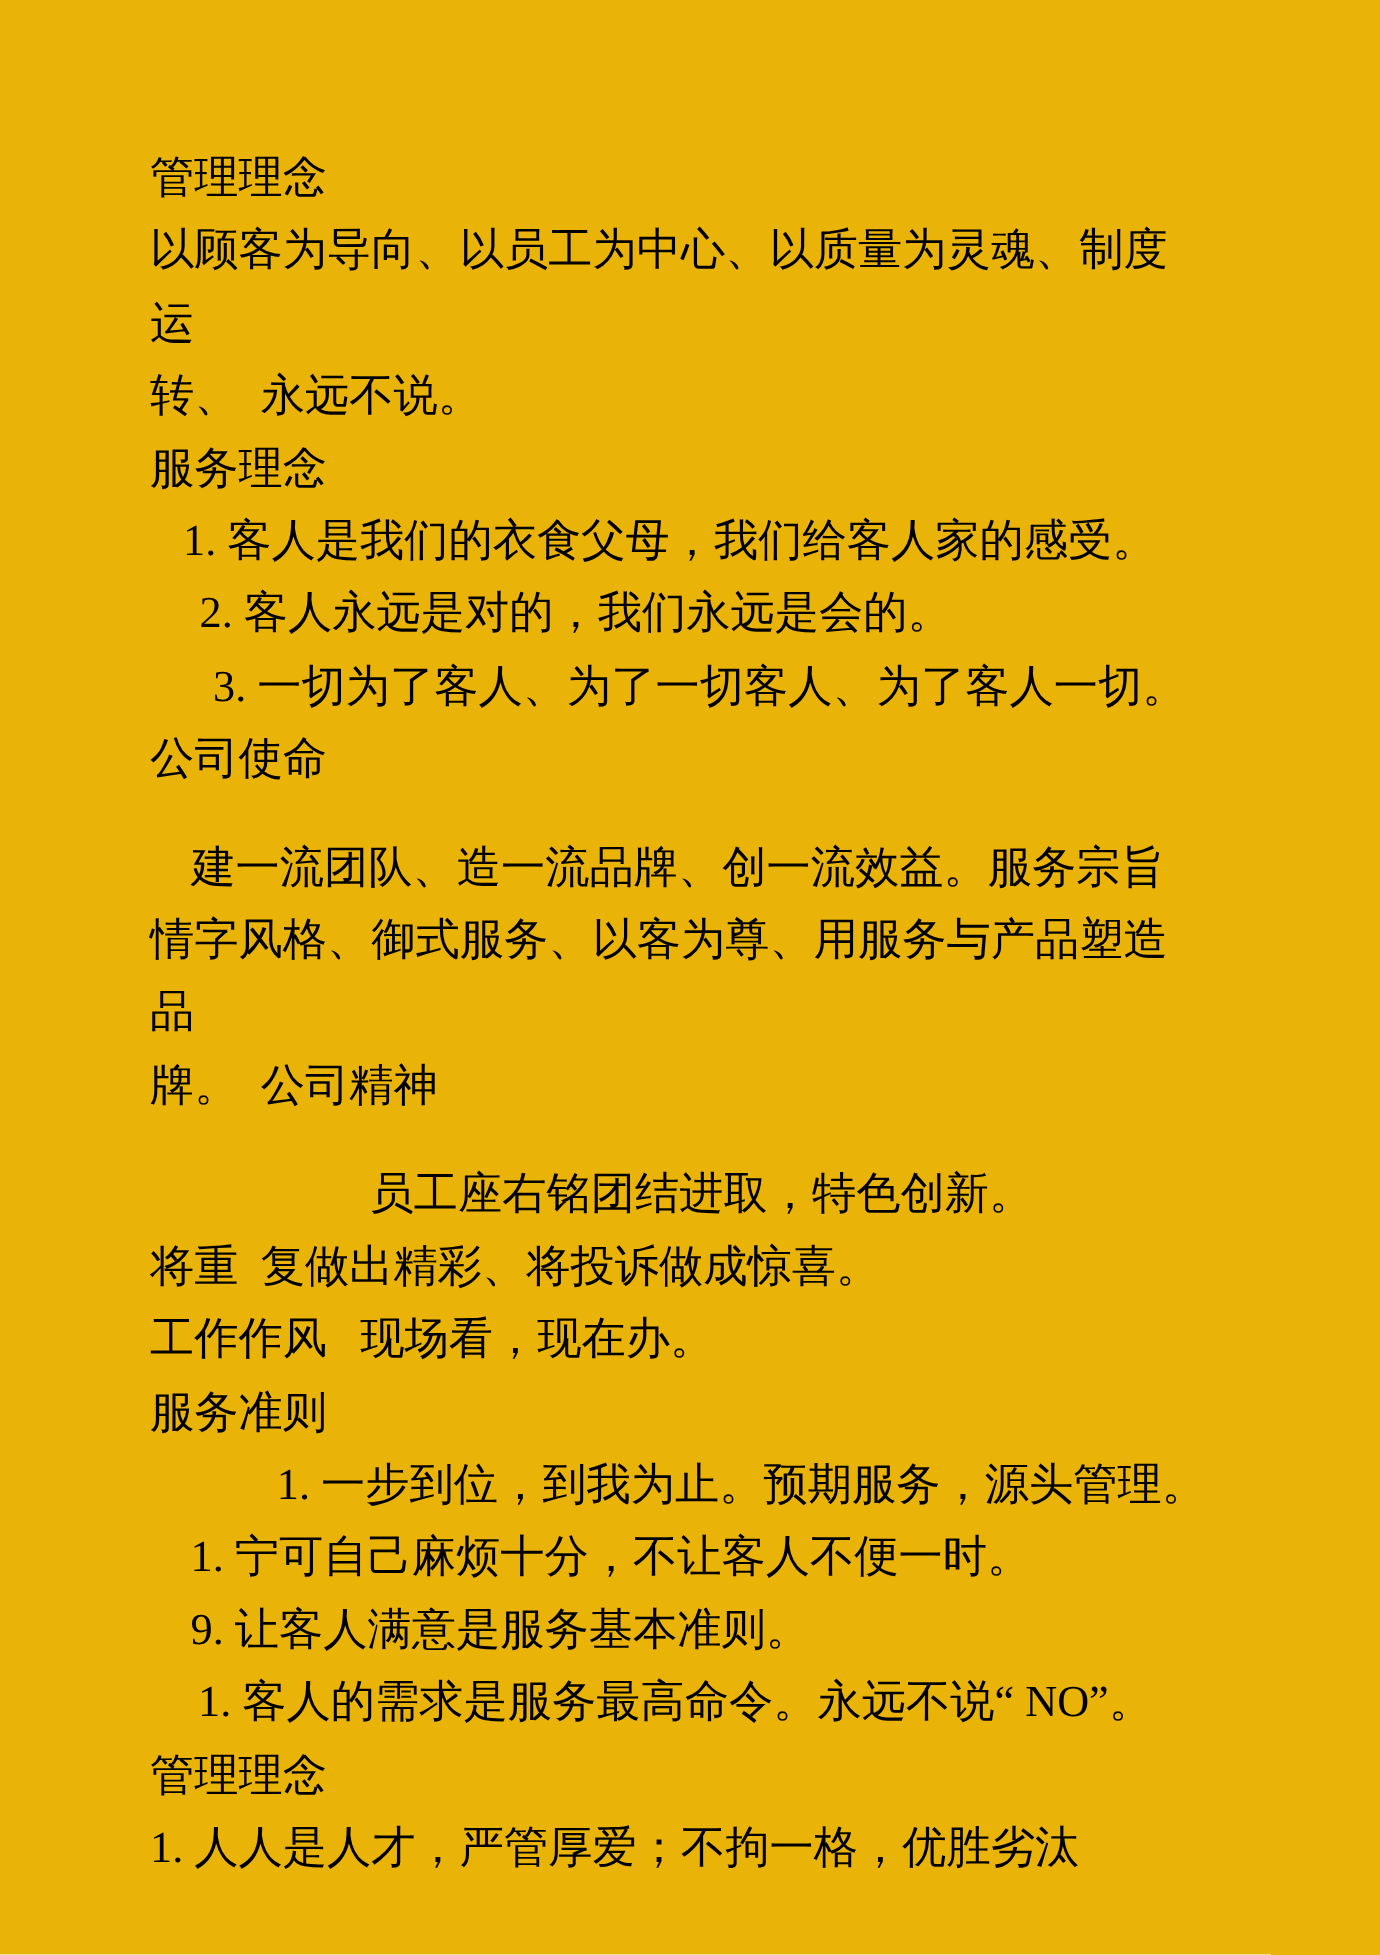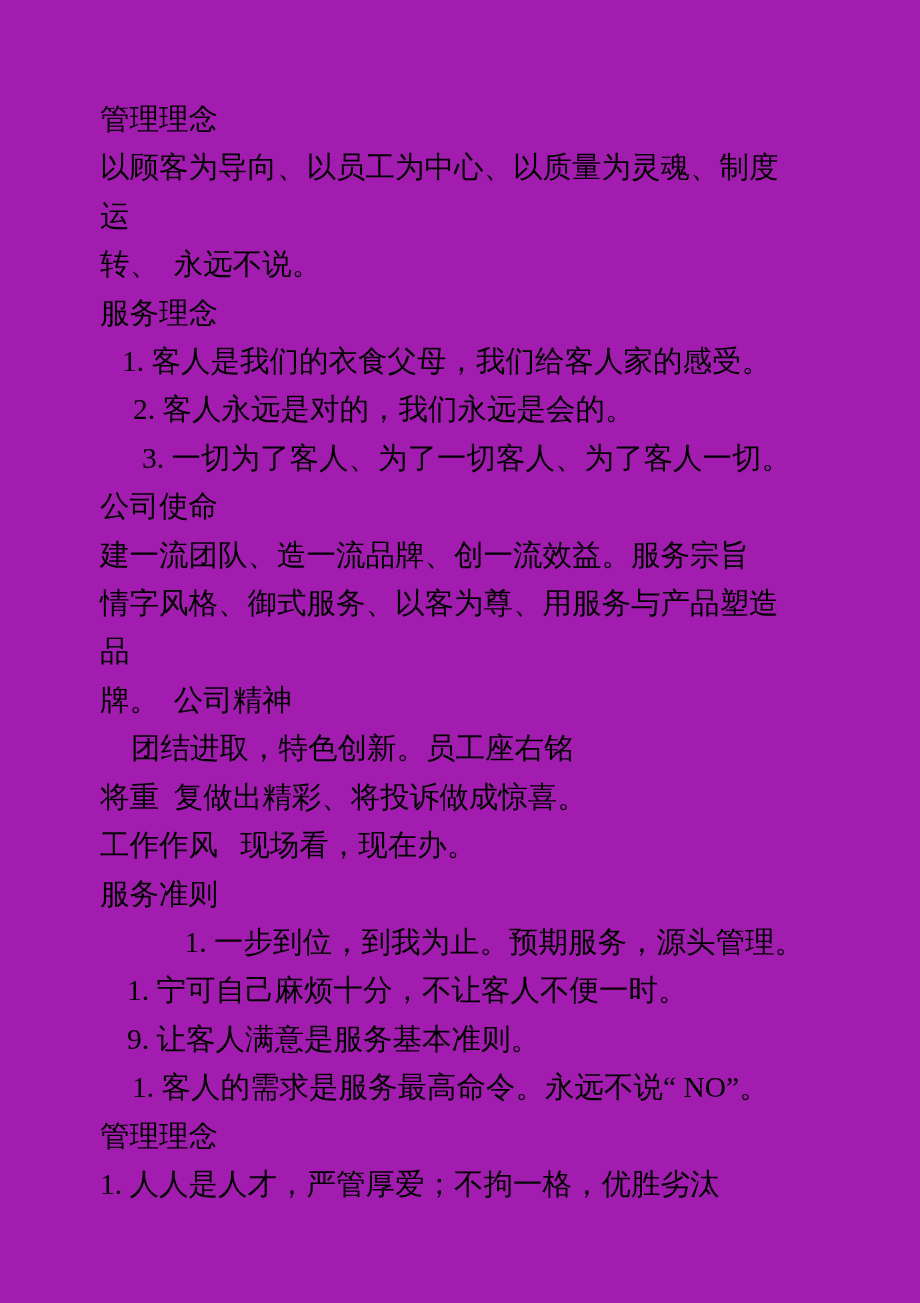--- a/index.html
+++ b/index.html
@@ -11,39 +11,40 @@
     width: 920px;
     height: 1303px;
     position: relative;
     overflow: hidden;
     font-family: "Liberation Serif", "DejaVu Serif", serif;
     color: #000000;
   }
   .page {
     position: absolute;
     inset: 0;
-    background: #a21caf;
+    background: #eab308;
   }
   .content {
     position: absolute;
     left: 100px;
     top: 95px;
     width: 704px;
     font-size: 29.5px;
     line-height: 48.4px;
     font-weight: 400;
     letter-spacing: 0;
   }
   .line {
     white-space: pre-wrap;
   }
   .split {
     display: flex;
-    justify-content: flex-start;
+    justify-content: center;
     white-space: pre-wrap;
+    margin-top: 24px;
   }
   .split span { white-space: pre-wrap; }
   
   .ind22 { padding-left: 22px; }
   .ind27 { padding-left: 27px; }
   .ind30 { padding-left: 30px; text-align: right; }
   .ind31 { padding-left: 31px; }
   .ind32 { padding-left: 32px; }
   .ind33 { padding-left: 33px; }
   .ind42 { padding-left: 42px; }
@@ -65,22 +66,22 @@
 
     <div class="split">
       <span>建一流团队、造一流品牌、创一流效益。</span>
       <span>服务宗旨</span>
     </div>
 
     <div class="line">情字风格、御式服务、以客为尊、用服务与产品塑造品</div>
     <div class="line">牌。  公司精神</div>
 
     <div class="split ind31">
+      <span>员工座右铭</span>
       <span>团结进取，特色创新。</span>
-      <span>员工座右铭</span>
     </div>
 
     <div class="line">将重  复做出精彩、将投诉做成惊喜。</div>
     <div class="line">工作作风   现场看，现在办。</div>
     <div class="line">服务准则</div>
     <div class="line ind30">1. 一步到位，到我为止。预期服务，源头管理。</div>
     <div class="line ind27">1. 宁可自己麻烦十分，不让客人不便一时。</div>
     <div class="line ind27">9. 让客人满意是服务基本准则。</div>
     <div class="line ind32">1. 客人的需求是服务最高命令。永远不说“ NO”。</div>
     <div class="line">管理理念</div>

